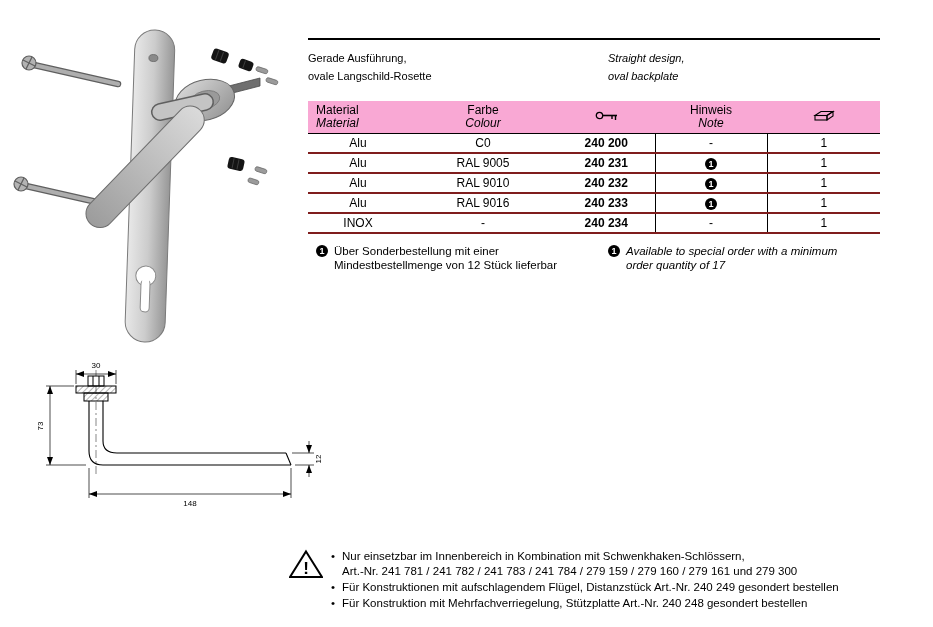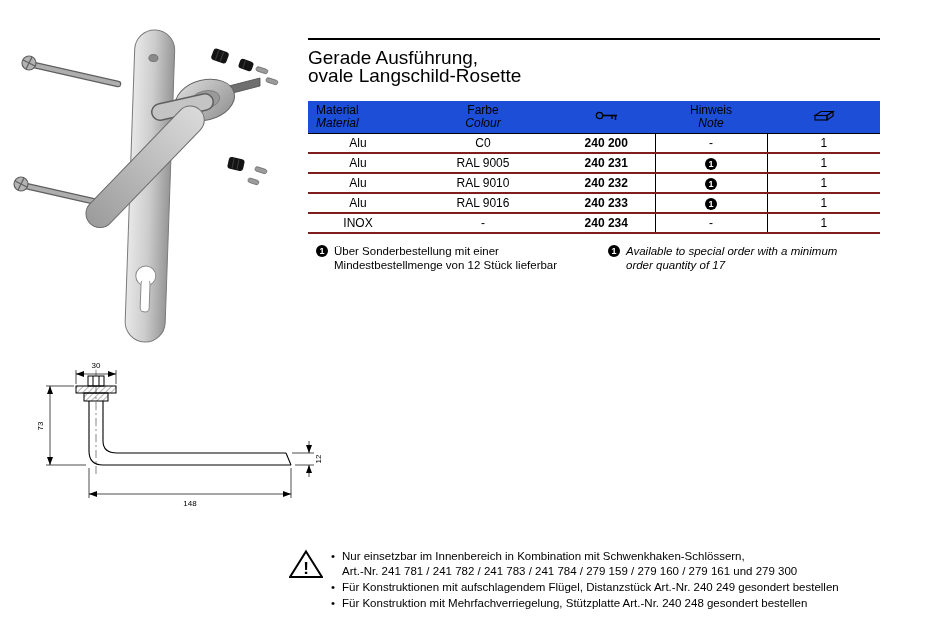--- a/index.html
+++ b/index.html
@@ -5,26 +5,26 @@
   html,body{margin:0;padding:0;background:#fff;}
   .page{
     position:relative;width:933px;height:627px;background:#fff;overflow:hidden;
     font-family:"Liberation Sans",sans-serif;color:#000;
   }
   .pre{white-space:pre-line;}
 
   
   .right-block{position:absolute;left:308px;top:38px;width:572px;}
   .top-rule{border-top:2px solid #000;height:0;}
-  .titles{display:flex;padding-top:9px;font-size:19px;line-height:18px;}
+  .titles{display:flex;padding-top:9px;font-size:11px;line-height:18px;}
   .title-de{width:300px;}
   .title-en{font-style:italic;}
 
   table.spec{margin-top:16px;width:572px;border-collapse:collapse;table-layout:fixed;font-size:12px;}
-  table.spec thead tr{background:#1d4ed8;}
+  table.spec thead tr{background:#f9a8d4;}
   table.spec th{font-weight:normal;vertical-align:middle;padding:3px 0;border-bottom:1px solid #000;line-height:13px;}
   table.spec th.h-material{text-align:left;padding-left:8px;}
   .hdr-en{font-style:italic;display:block;}
   table.spec td{height:18px;text-align:center;border-bottom:2px solid #7f1d1d;padding:0;line-height:18px;}
   td.cell-material{text-align:left;padding-left:8px;}
   td.cell-artno{font-weight:bold;}
   td.cell-note{border-left:1px solid #000;border-right:1px solid #000;}
 
   .badge{
     display:inline-block;width:12px;height:12px;border-radius:50%;
@@ -133,20 +133,22 @@
     <rect x="247" y="164" width="12" height="4.5" rx="2" transform="rotate(18 253 166)" fill="#9b9b9b" stroke="#666" stroke-width="0.7"></rect>
     <rect x="240" y="175" width="11" height="4.5" rx="2" transform="rotate(18 245 177)" fill="#9b9b9b" stroke="#666" stroke-width="0.7"></rect>
   </svg>
 
   <div class="right-block">
     <div class="top-rule"></div>
 
     <div class="titles">
       <div class="title-de pre">Gerade Ausführung,
 ovale Langschild-Rosette</div>
+      <div class="title-en pre">Straight design,
+oval backplate</div>
     </div>
 
     <table class="spec">
       <colgroup>
         <col style="width:100px">
           <col style="width:150px">
           <col style="width:97px">
         <col style="width:112px">
           <col style="width:113px">
       </colgroup>

